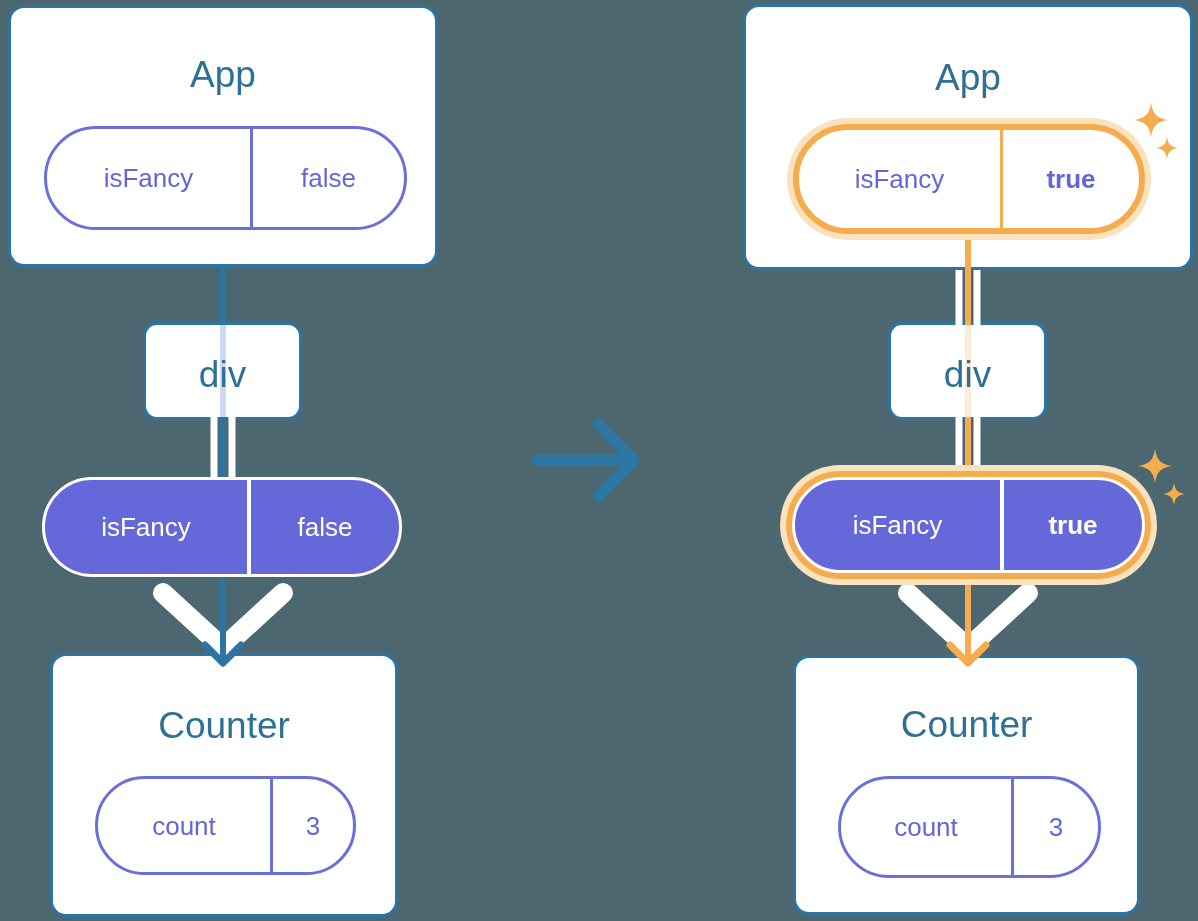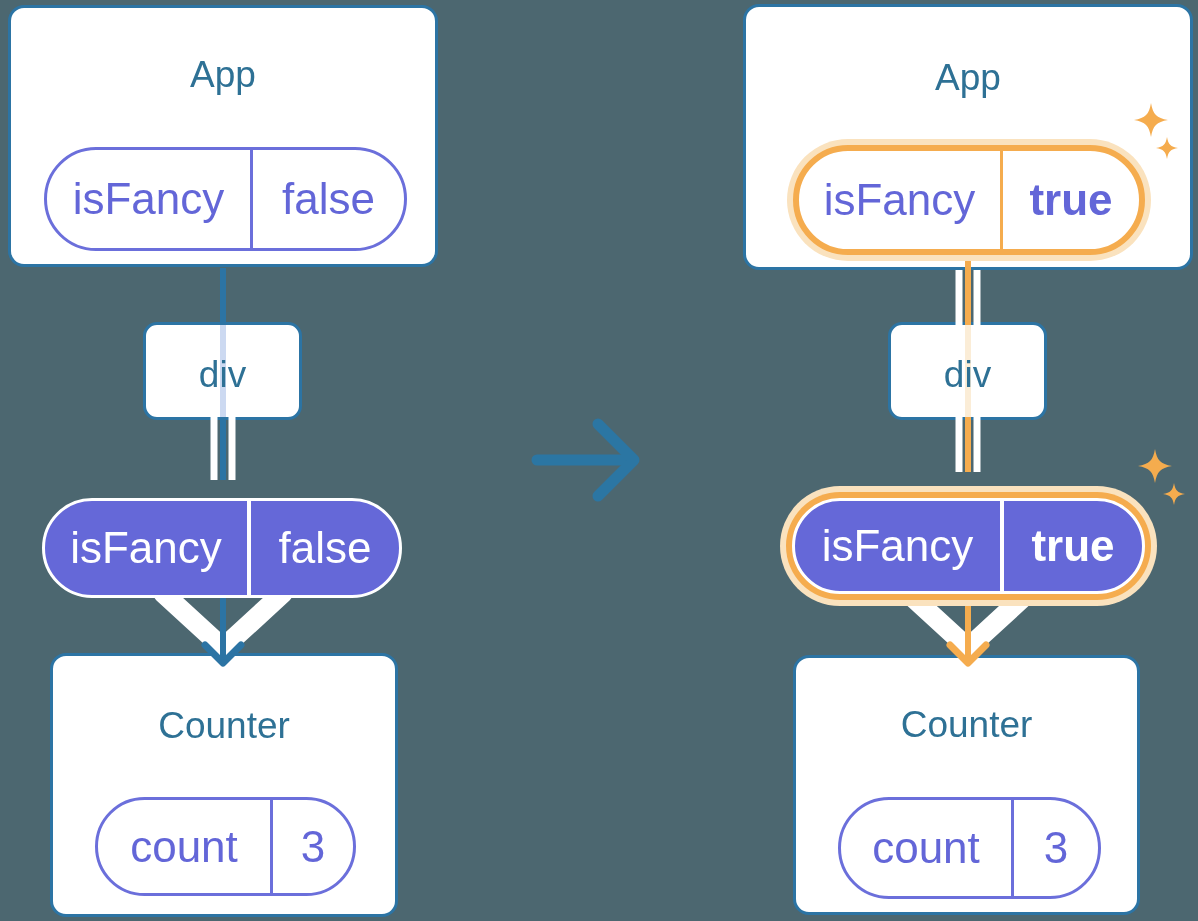--- a/index.html
+++ b/index.html
@@ -14,21 +14,21 @@
     border:3px solid #2C74A4;border-radius:16px;padding-left:40px;
   }
   .card > *{position:relative;z-index:3;}
   .overlay{position:absolute;left:0;top:0;z-index:2;pointer-events:none;}
   .card-title{
     position:absolute;left:0;right:0;text-align:center;
     font-size:37px;font-weight:500;color:#2E7195;line-height:40px;
   }
   .pill{
     position:absolute;display:grid;border-radius:70px;
-    font-size:44px;line-height:1;z-index:3;margin-top:21px;
+    font-size:26px;line-height:1;z-index:3;
   }
   .pill .cell{display:flex;align-items:center;justify-content:center;}
   
   .pill-outline{border:3px solid #6B6FDB;background:#fff;color:#6366D8;}
   .pill-outline .cell-value{border-left:3px solid #6B6FDB;}
   
   .pill-solid{background:#6568D8;border:3px solid #ffffff;color:#ffffff;}
   .pill-solid .cell-value{border-left:4px solid #ffffff;}
   
   .pill-orange{

